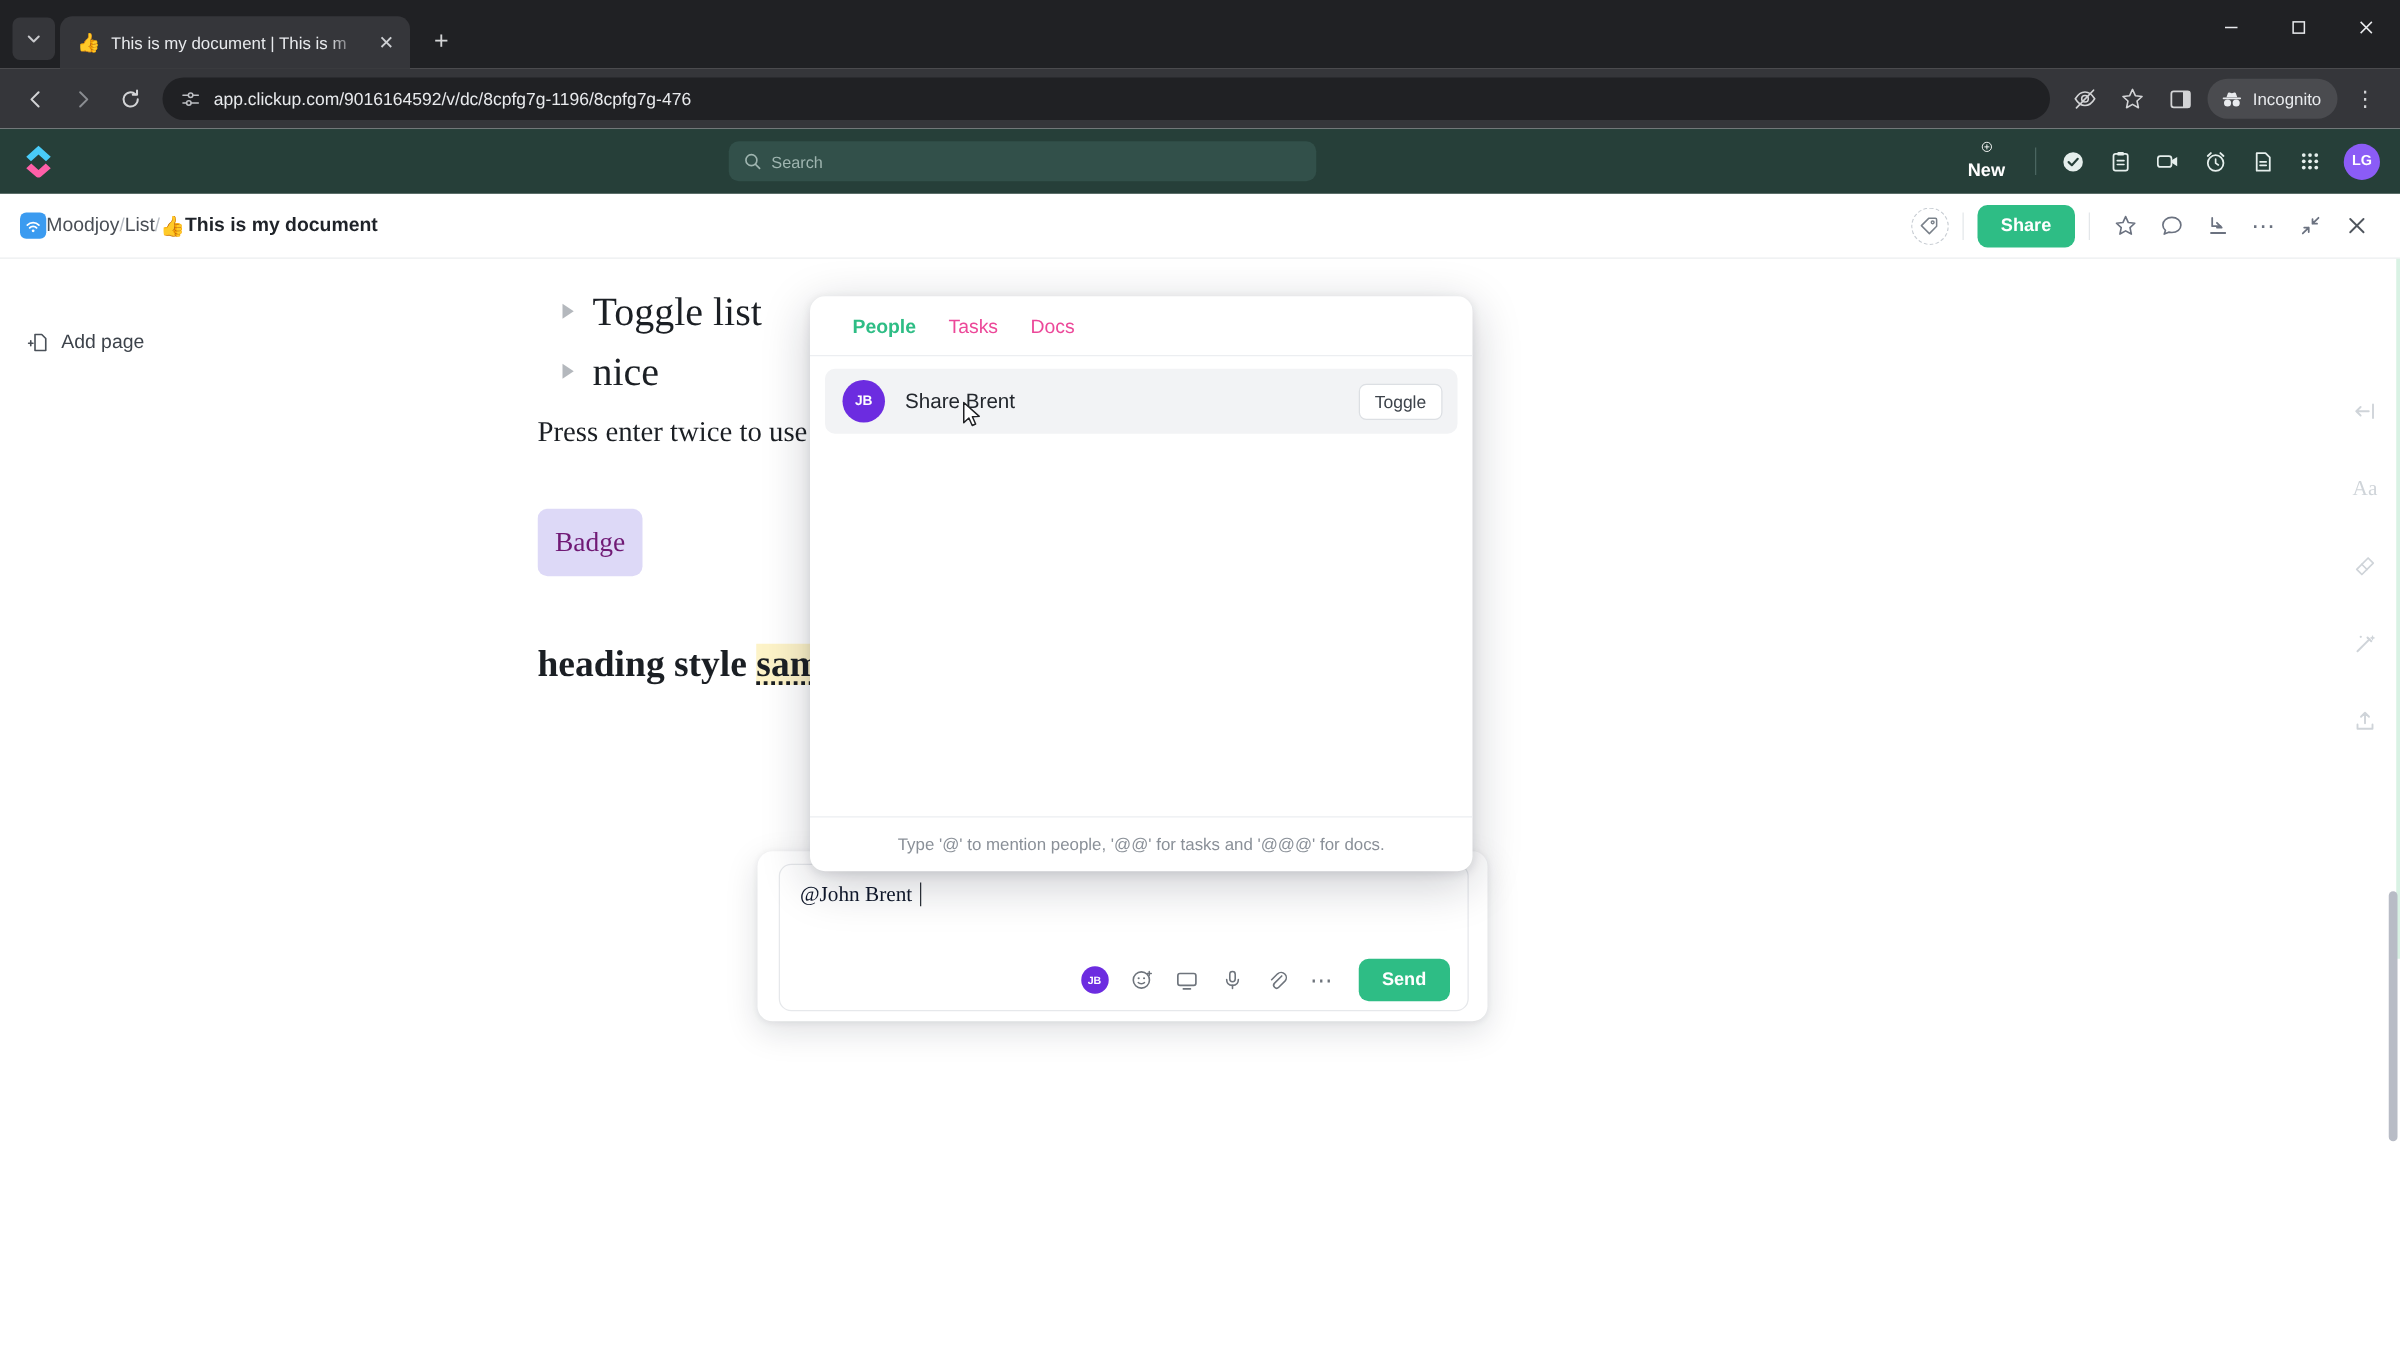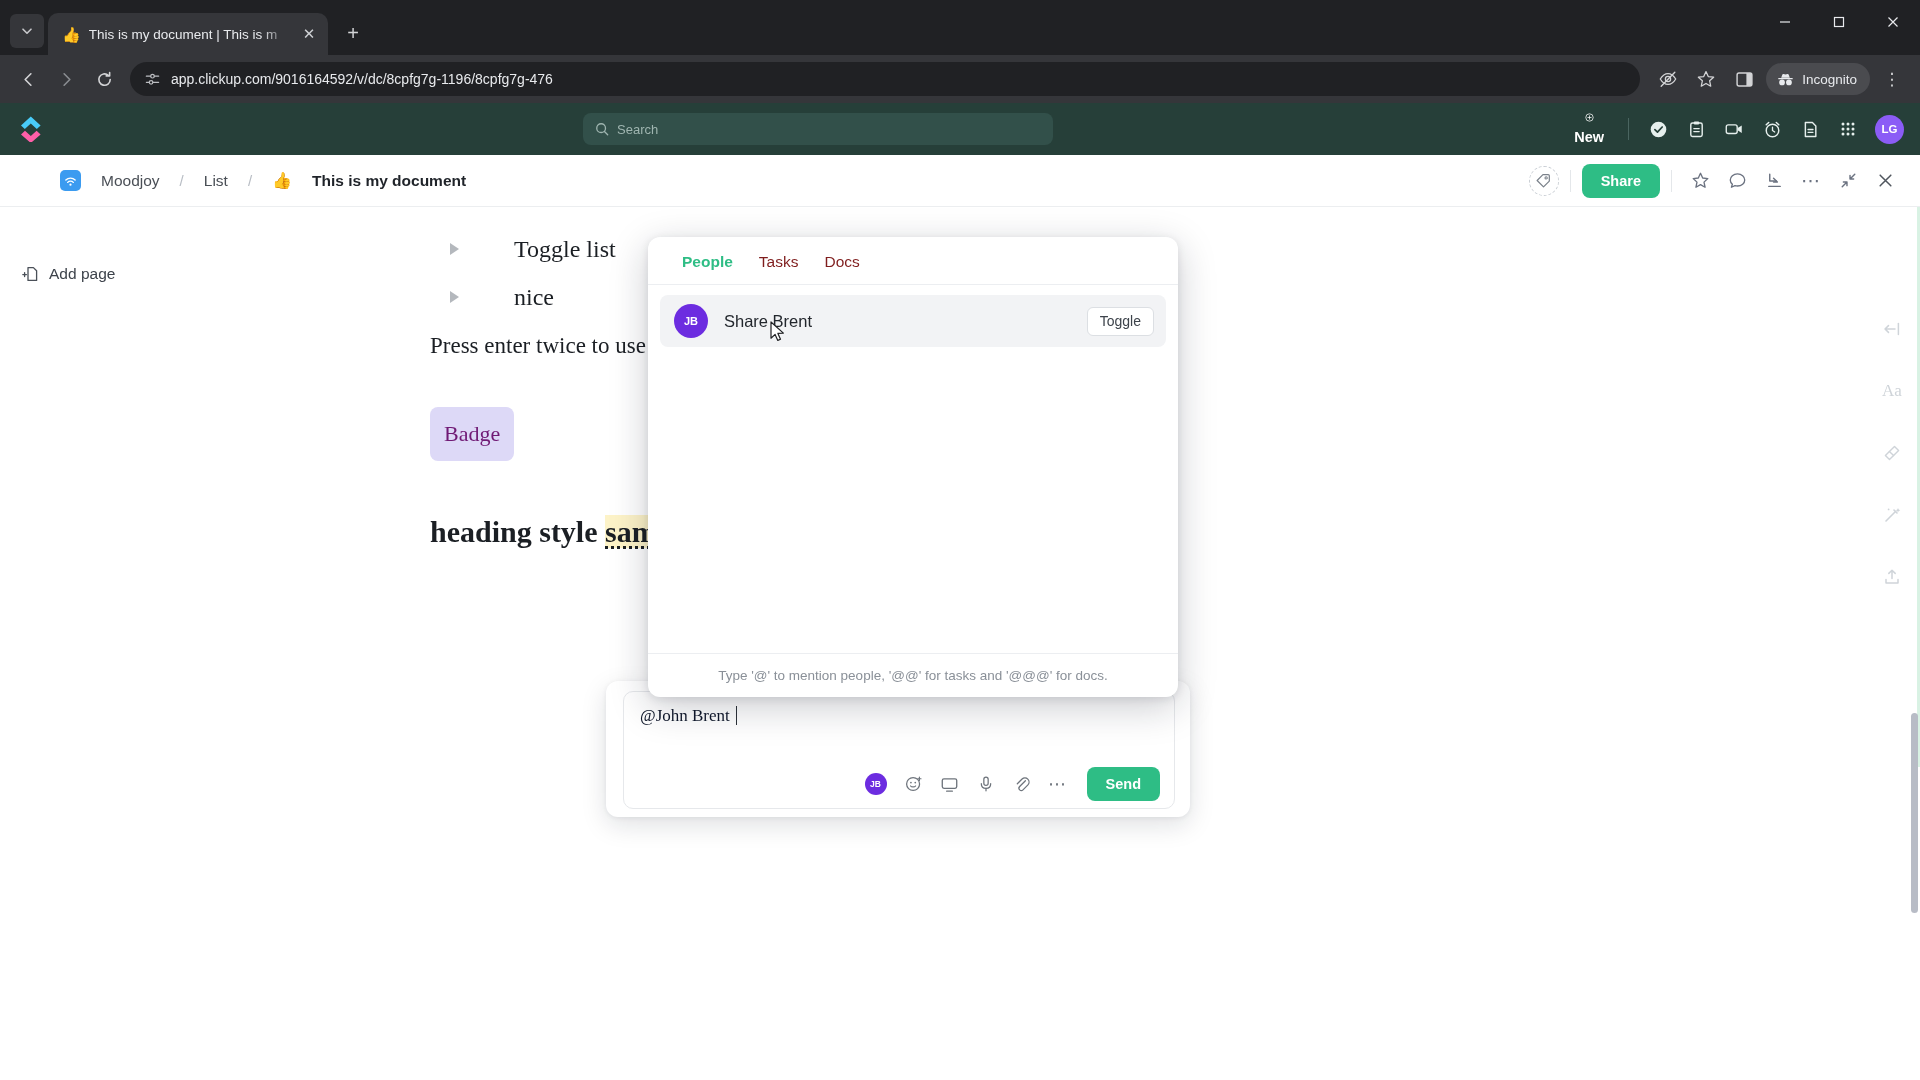--- a/index.html
+++ b/index.html
@@ -101,21 +101,21 @@
   .cu-avatar {
     width: 29px; height: 29px; border-radius: 50%; background: #8b5cf6;
     color:#fff; font-size: 11.5px; font-weight:700;
     display:flex; align-items:center; justify-content:center; margin-left: 6px;
   }
 
   .doc-bar {
     height: 52px; background:#fff; display:flex; align-items:center;
     padding: 0 18px 0 16px; border-bottom: 1px solid #eceef0; gap: 10px;
   }
-  .crumbs { display:flex; align-items:center; gap: 20px; flex: 1 1 auto; min-width:0;margin-left:44px; }
+  .crumbs { display:flex; align-items:center; gap: 0; flex: 1 1 auto; min-width:0; }
   .crumb-app-icon {
     width: 21px; height:21px; border-radius:5px; background:#3b9bf0;
     display:flex; align-items:center; justify-content:center; color:#fff; font-size:12px;
   }
   .crumb { color:#4a4f56; font-size: 15.5px; white-space:nowrap; }
   .crumb-sep { color:#b8bdc4; font-size: 15px; }
   .crumb.current { color:#1f2329; font-weight: 700; }
   .doc-bar-right { display:flex; align-items:center; gap: 3px; flex:0 0 auto; }
   .db-icon {
     width: 34px; height:34px; display:flex; align-items:center; justify-content:center;
@@ -153,21 +153,21 @@
     padding-left: 0; position: relative; padding-top: 18px;
   }
   .toggle-row {
     display:flex; align-items:center; gap: 15px; height: 48px; padding-left: 12px;
   }
   .tri {
     width:0; height:0; border-left: 9px solid #b4b8bd;
     border-top: 6px solid transparent; border-bottom: 6px solid transparent;
     flex: 0 0 auto; margin-left: 8px;
   }
-  .toggle-text { font-size: 24px; margin-left: 40px; }
+  .toggle-text { font-size: 32px; }
   .para { font-size: 23px; padding-left: 0; margin-top: 12px; }
   .badge-pill {
     display:inline-block; background:#ddd9f7; color:#701a75;
     padding: 14px 14px; border-radius: 8px; font-size: 22px; margin-top: 48px;
   }
   .doc-heading {
     font-size: 30px; font-weight: 700; margin-top: 54px; white-space: nowrap;
   }
   .hl {
     background: #fdf3c8; text-decoration: underline; text-decoration-style: dotted;
@@ -178,21 +178,21 @@
   .mention-panel {
     position: absolute; left: 648px; top: 134px; width: 530px; height: 460px;
     background:#fff; border-radius: 12px; z-index: 40;
     box-shadow: 0 10px 38px rgba(16,24,40,.22), 0 2px 8px rgba(16,24,40,.10);
     display:flex; flex-direction: column; overflow:hidden;
   }
   .mp-tabs {
     display:flex; align-items:center; gap: 26px; padding: 16px 34px 13px 34px;
     border-bottom: 1px solid #eceef1; flex: 0 0 auto;
   }
-  .mp-tab { font-size: 15.5px; color:#7f1d1d; }
+  .mp-tab { font-size: 15.5px; color:#ec4899; }
   .mp-tab.active { color:#2ebd85; font-weight: 600; }
   .mp-list { flex: 1 1 auto; padding: 10px 12px 0 12px; }
   .mp-row {
     display:flex; align-items:center; gap: 16px; height: 52px;
     background: #f2f3f5; border-radius: 8px; padding: 0 12px 0 14px;
   }
   .mp-avatar {
     width: 34px; height: 34px; border-radius:50%; background:#6c2ce0; color:#fff;
     font-size: 11px; font-weight:700;
     display:flex; align-items:center; justify-content:center; flex:0 0 auto;

